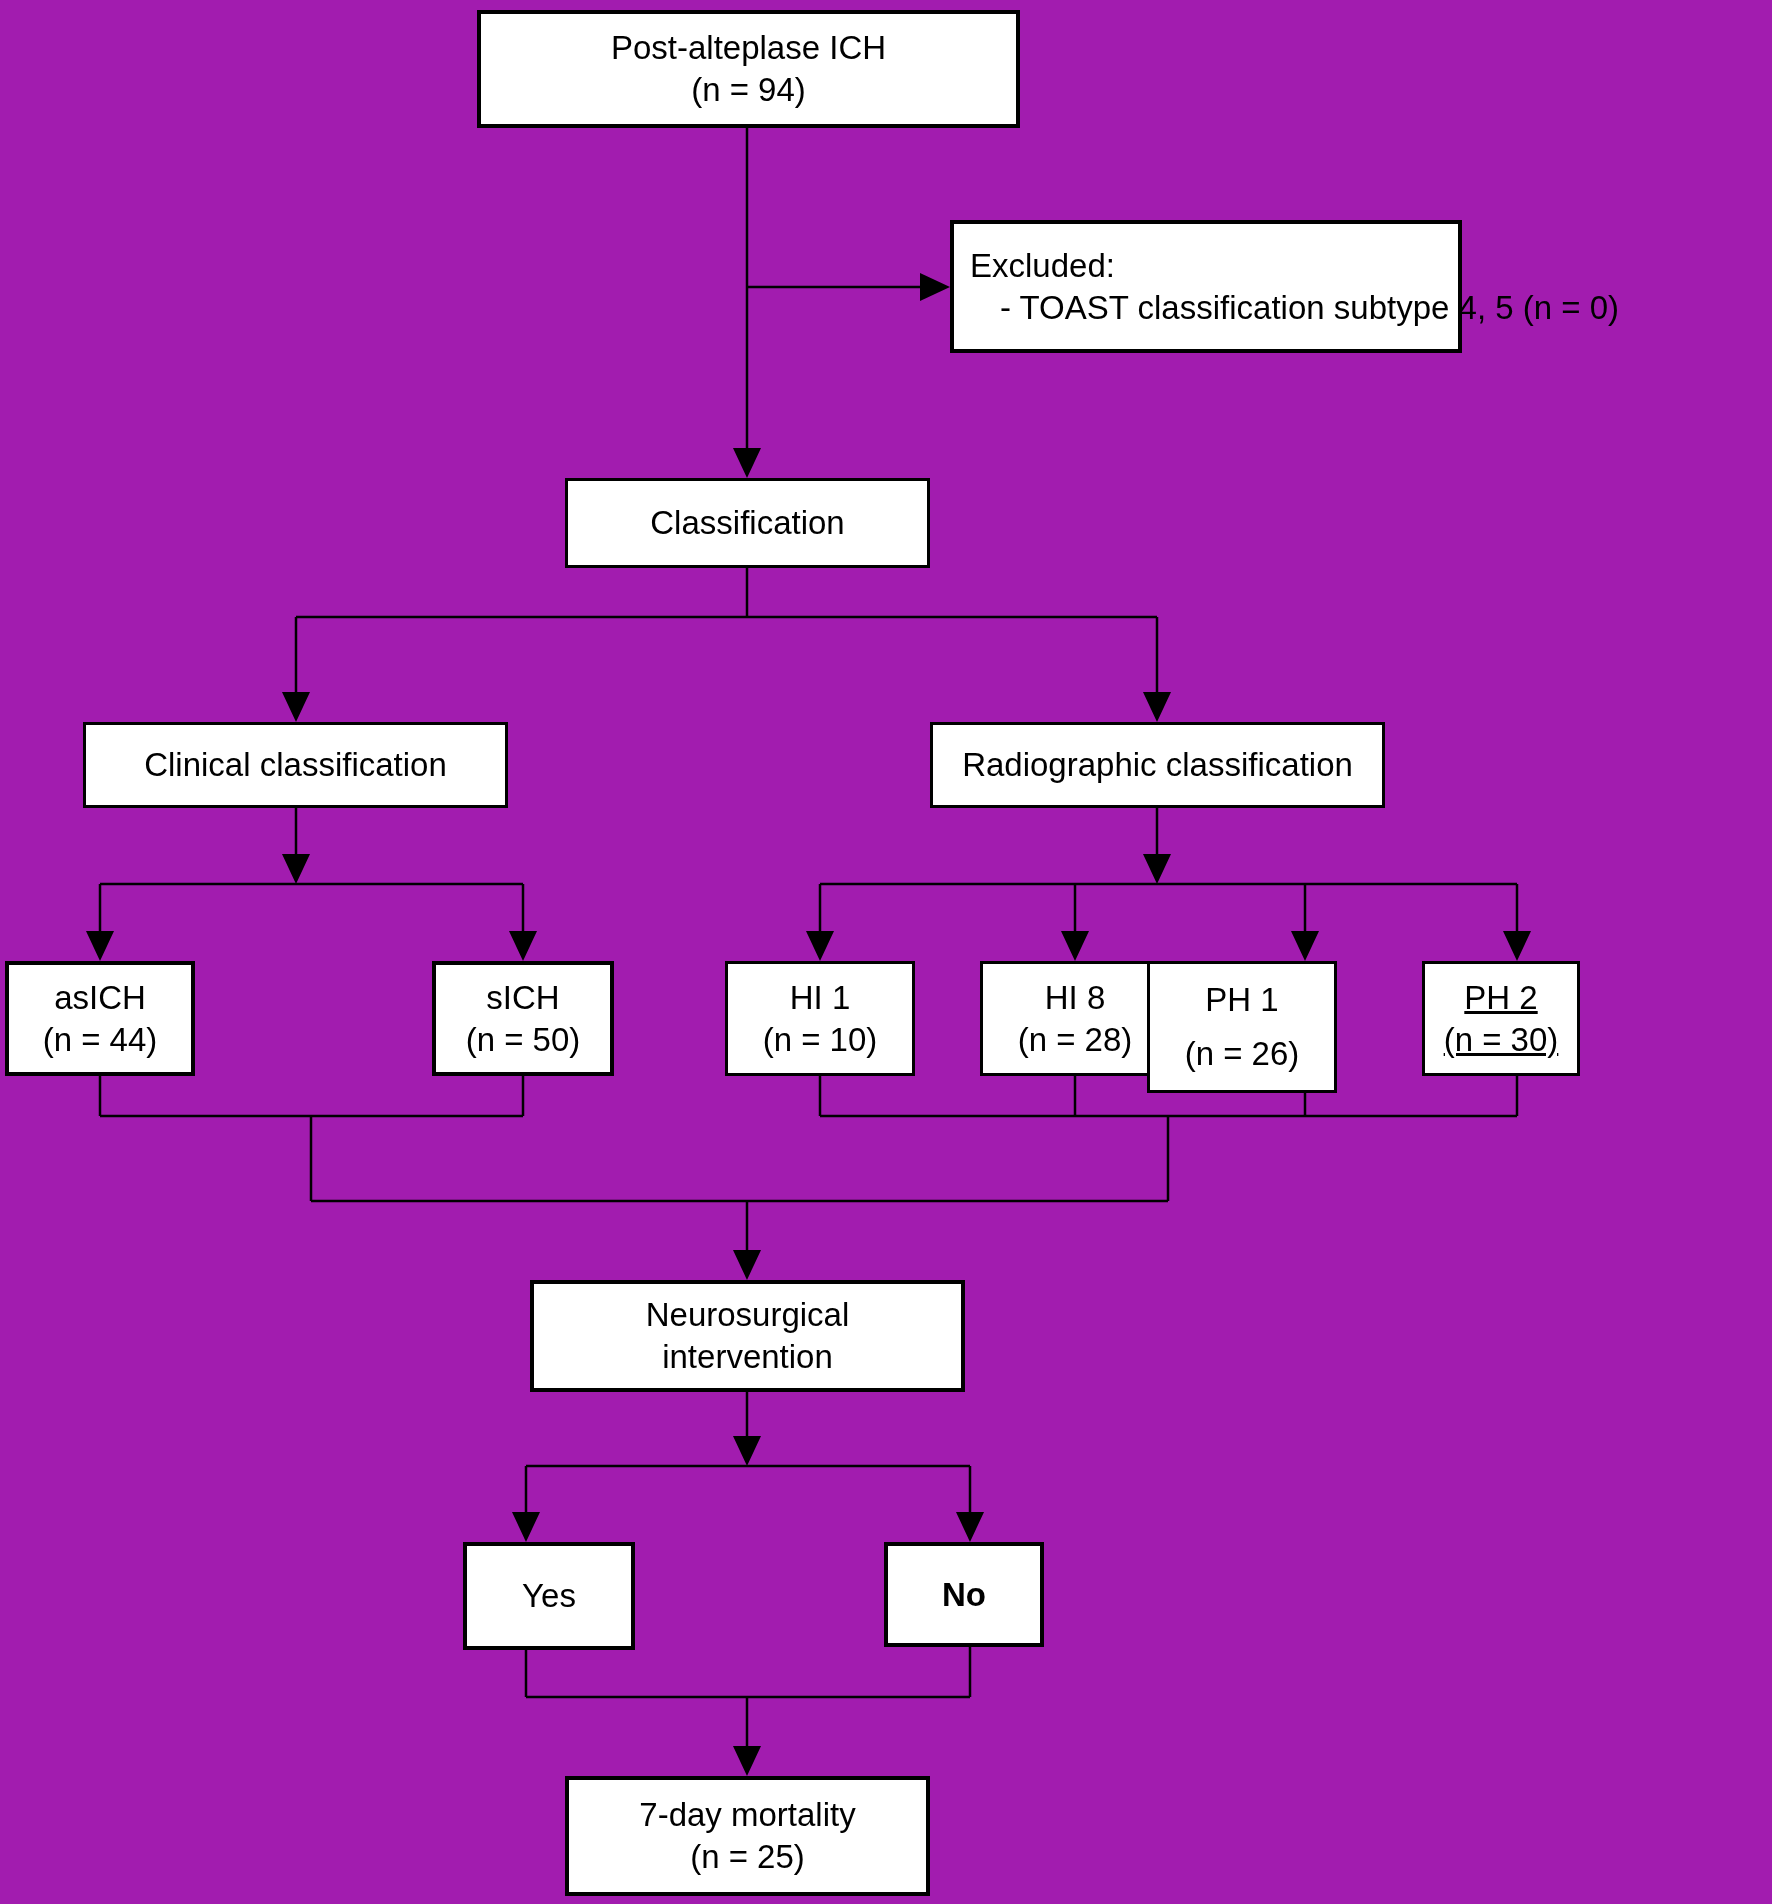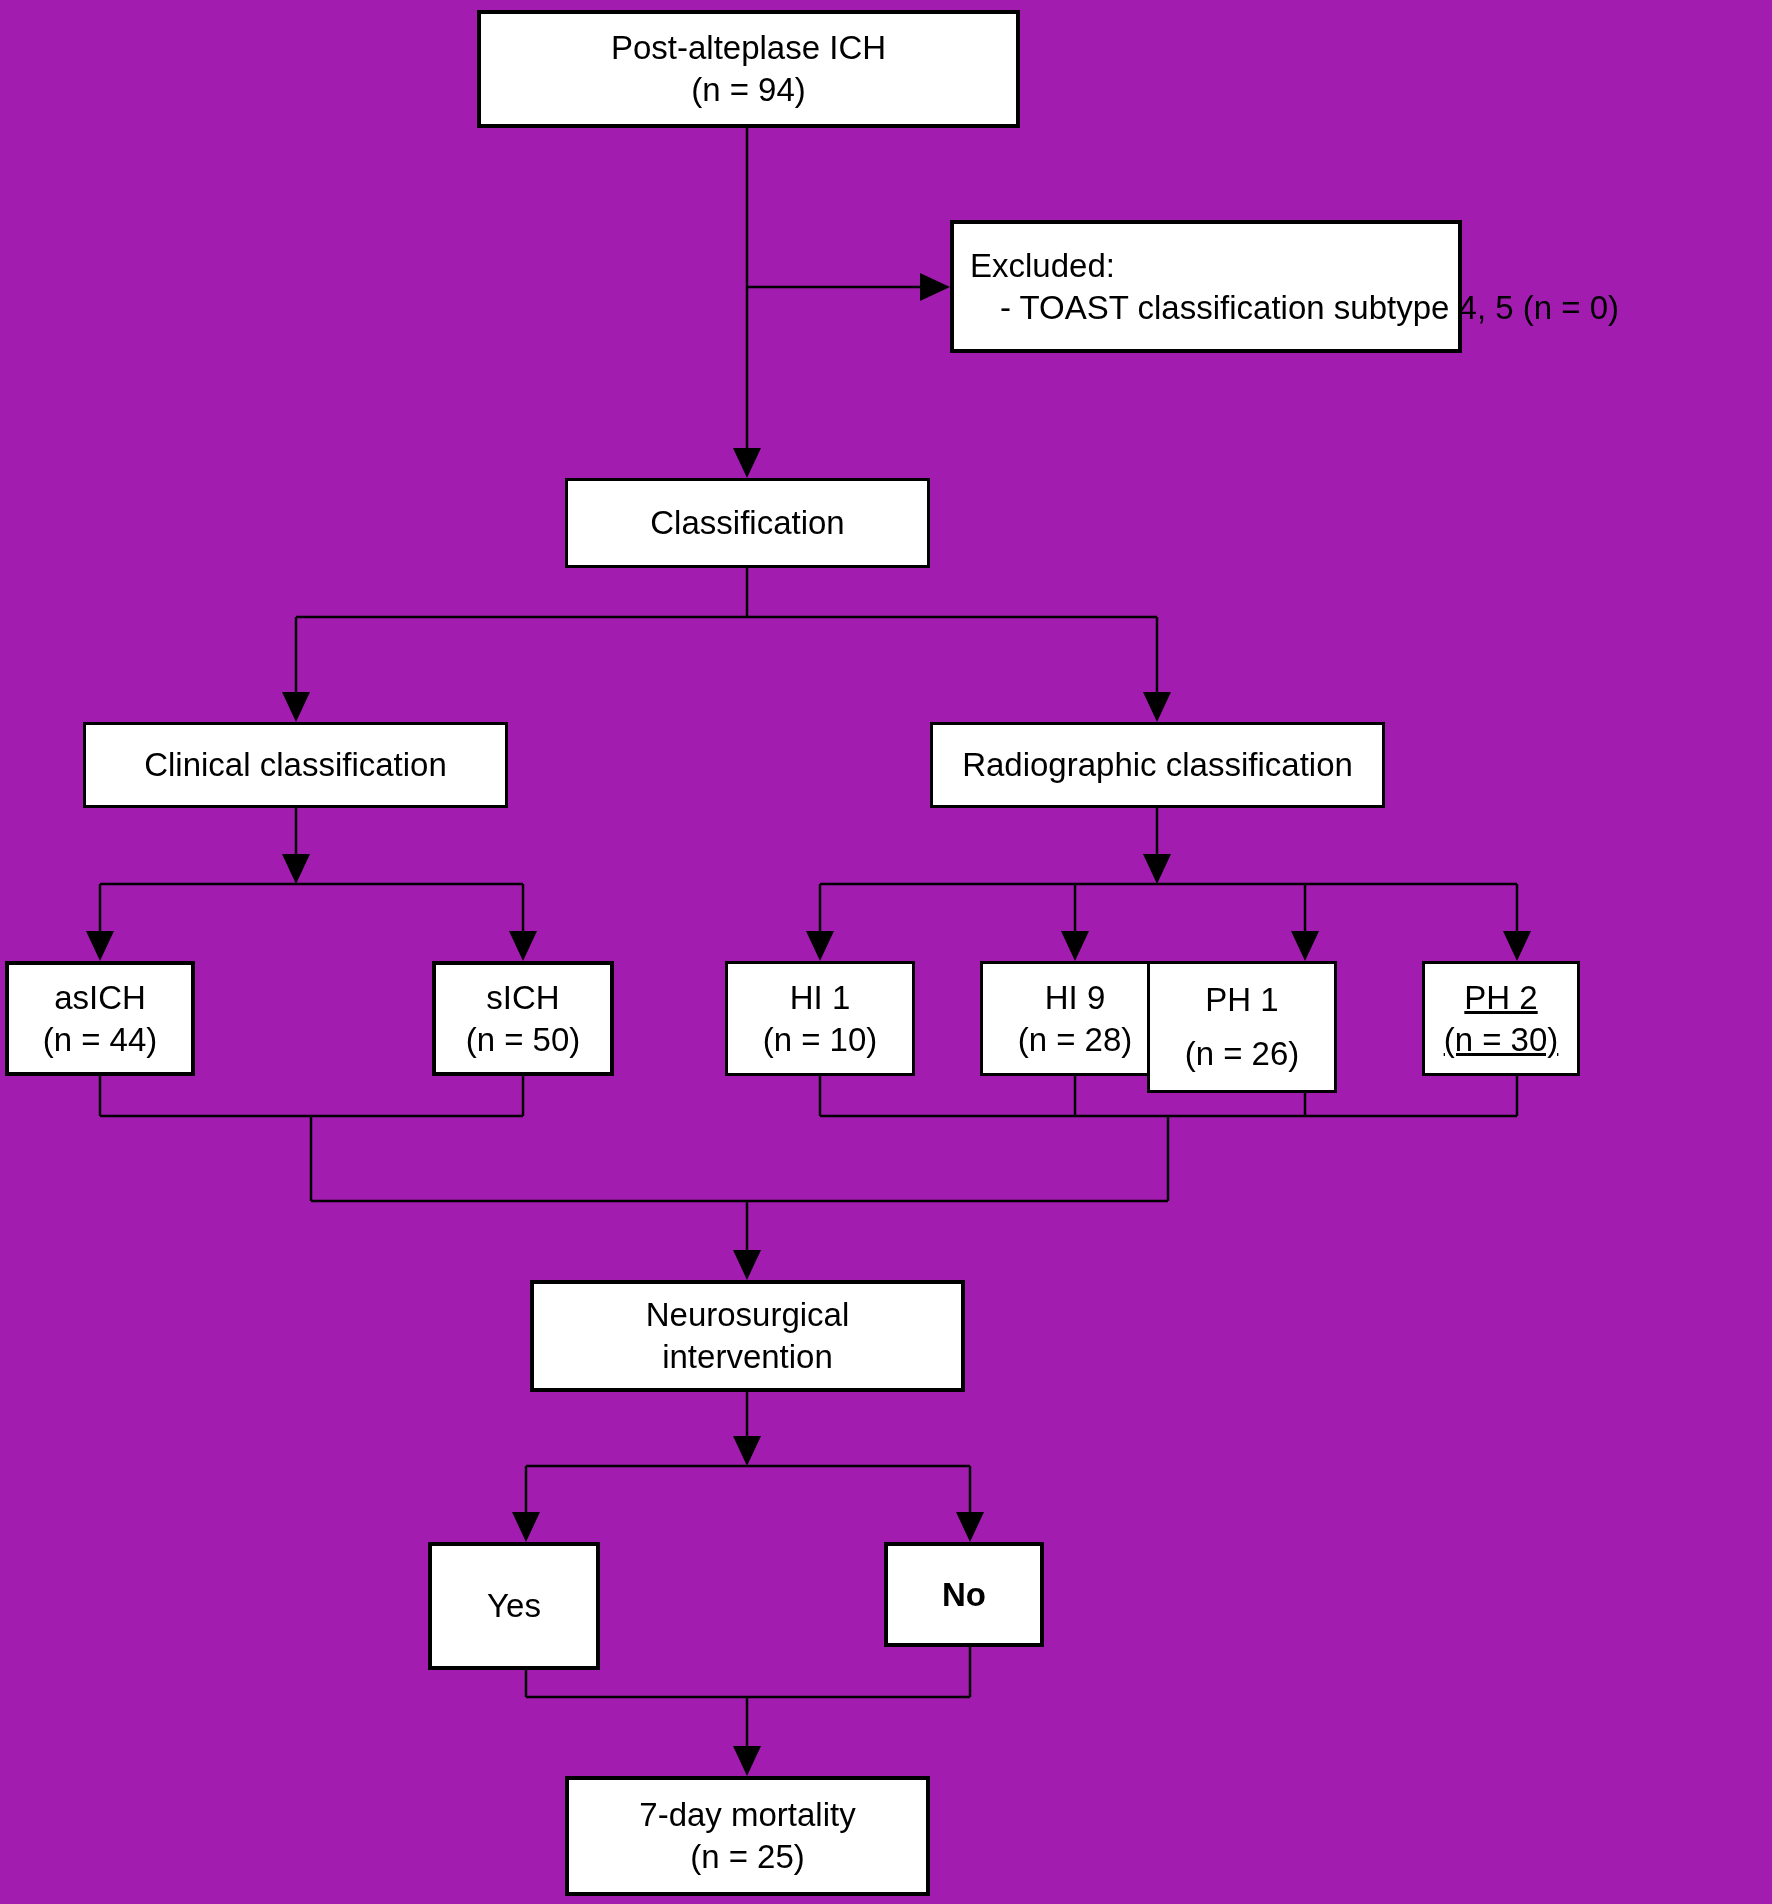--- a/index.html
+++ b/index.html
@@ -154,40 +154,40 @@
     <div>sICH</div>
     <div>(n = 50)</div>
   </div>
 
   <div class="node thin" style="left:725px; top:961px; width:190px; height:115px;">
     <div>HI 1</div>
     <div>(n = 10)</div>
   </div>
 
   <div class="node thin" style="left:980px; top:961px; width:190px; height:115px;">
-    <div>HI 9</div>
+    <div>HI 8</div>
     <div>(n = 28)</div>
   </div>
 
   <div class="node thin" style="left:1147px; top:961px; width:190px; height:132px;gap:12px;">
     <div>PH 1</div>
     <div>(n = 26)</div>
   </div>
 
   <div class="node thin" style="left:1422px; top:961px; width:158px; height:115px;text-decoration:underline;">
     <div>PH 2</div>
     <div>(n = 30)</div>
   </div>
 
   <div class="node" style="left:530px; top:1280px; width:435px; height:112px;">
     <div>Neurosurgical</div>
     <div>intervention</div>
   </div>
 
-  <div class="node" style="left:428px; top:1542px; width:172px; height:128px;text-align:right;">
+  <div class="node" style="left:463px; top:1542px; width:172px; height:108px;text-align:right;">
     <div>Yes</div>
   </div>
 
   <div class="node" style="left:884px; top:1542px; width:160px; height:105px;font-weight:bold;">
     <div>No</div>
   </div>
 
   <div class="node" style="left:565px; top:1776px; width:365px; height:120px;">
     <div>7-day mortality</div>
     <div>(n = 25)</div>

